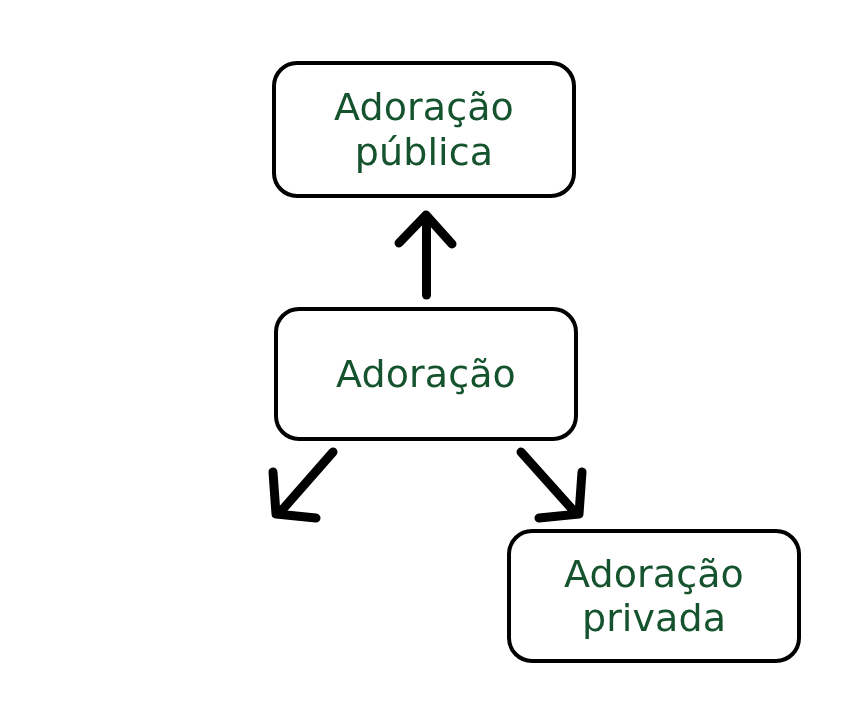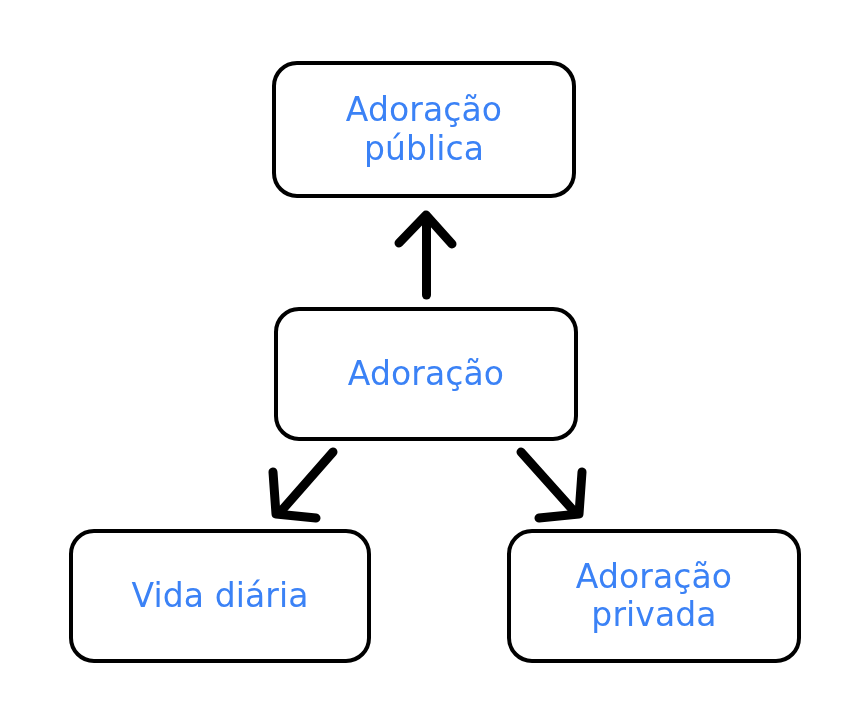--- a/index.html
+++ b/index.html
@@ -32,22 +32,22 @@
     background: #ffffff;
     border: 4px solid #000000;
     border-radius: 25px;
     display: flex;
     align-items: center;
     justify-content: center;
     text-align: center;
   }
   .node-label {
     display: block;
-    color: #3b82f6;
-    font-size: 33px;
+    color: #14532d;
+    font-size: 38px;
     line-height: 1.16;
     letter-spacing: 0.1px;
     white-space: pre-line;
     padding: 0 10px;
   }
   
   #node-adoracao-publica {
     left: 272px;
     top: 61px;
     width: 304px;
@@ -97,22 +97,19 @@
 
   <div class="node-box" id="node-adoracao-publica">
     <span class="node-label">Adoração
 pública</span>
   </div>
 
   <div class="node-box" id="node-adoracao">
     <span class="node-label">Adoração</span>
   </div>
 
-  <div class="node-box" id="node-vida-diaria">
-    <span class="node-label">Vida diária</span>
-  </div>
 
   <div class="node-box" id="node-adoracao-privada">
     <span class="node-label">Adoração
 privada</span>
   </div>
 
 </div>
 
 </body></html>

